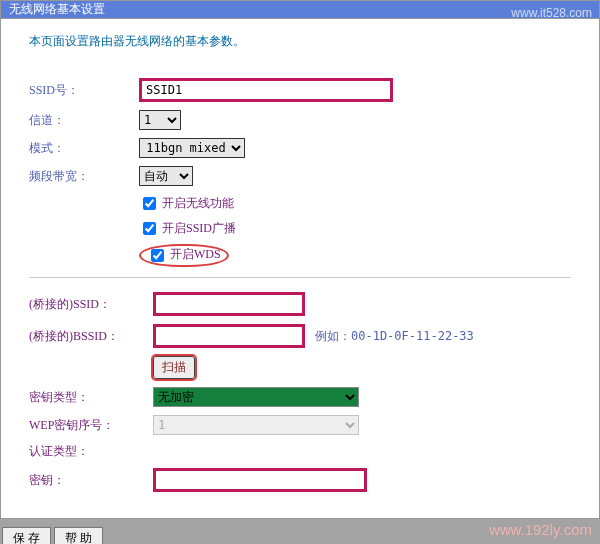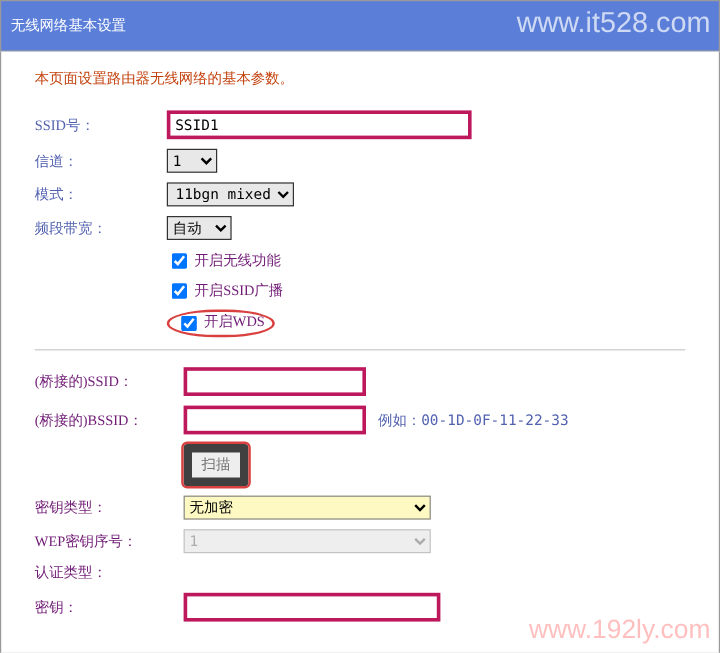--- a/index.html
+++ b/index.html
@@ -11,49 +11,49 @@
   height: 544px;
   overflow: hidden;
   position: relative;
 }
 .watermark-top {
   position: absolute;
   top: 6px;
   right: 8px;
   color: rgba(255,255,255,0.7);
   font-family: Arial, sans-serif;
-  font-size: 24px;
+  font-size: 12px;
   z-index: 100;
   margin-left: 12px;
 }
 .watermark-bottom {
   position: absolute;
   bottom: 6px;
   right: 8px;
   color: rgba(255,180,180,0.85);
   font-family: Arial, sans-serif;
-  font-size: 22px;
+  font-size: 15px;
   z-index: 100;
 }
 .title-bar {
   background: #5b7fd9;
   color: #fff;
-  padding: 12px 8px;
+  padding: 0 8px;
   font-size: 12px;
   border: 1px solid #999;
 }
 .content {
   border: 1px solid #999;
   border-top: none;
   padding: 14px 28px 18px 28px;
   background: #fff;
 }
 .intro {
-  color: #c2410c;
-  margin-bottom: 18px;
+  color: #0369a1;
+  margin-bottom: 28px;
 }
 .row {
   display: flex;
   align-items: center;
   margin-bottom: 8px;
 }
 .label {
   color: #5262b0;
   width: 110px;
   flex-shrink: 0;
@@ -92,35 +92,35 @@
   align-items: flex-start;
 }
 hr.sep {
   border: none;
   border-top: 1px solid #c9c9c9;
   margin: 10px 0 14px 0;
 }
 .wide-input { width: 138px; }
 .hint { color: #5262b0; font-family: monospace; margin-left: 10px; }
 .scan-btn {
-  border: 7px solid #404040;
+  border: 1px solid #404040;
   outline: 2px solid #d94040;
   outline-offset: 0;
   border-radius: 3px;
   background: #eee;
   padding: 2px 8px;
-  color: #737373;
+  color: #7f1d1d;
   font-family: "SimSun";
   font-size: 12px;
   cursor: pointer;
   margin-left: 124px;
 }
 .sel-wide {
   width: 206px;
-  background: #fef9c3;
+  background: #15803d;
   border: 1px solid #888;
 }
 .sel-wide-disabled {
   width: 206px;
   background: #e8e8e8;
   color: #888;
   border: 1px solid #aaa;
 }
 .key-input { width: 200px; }
 .footer {

